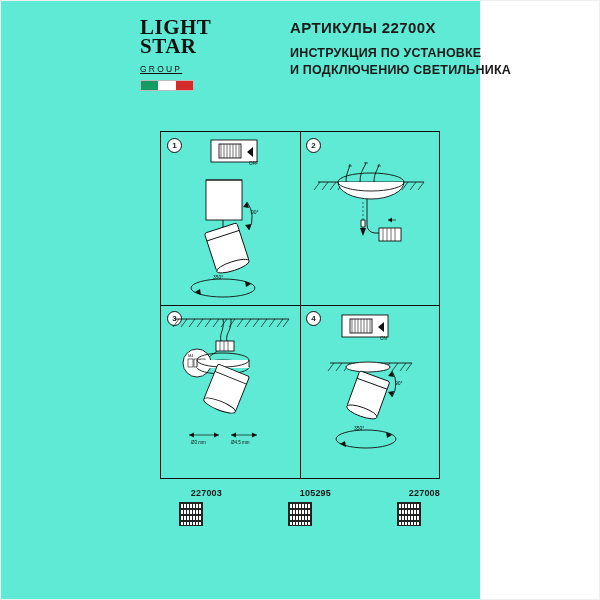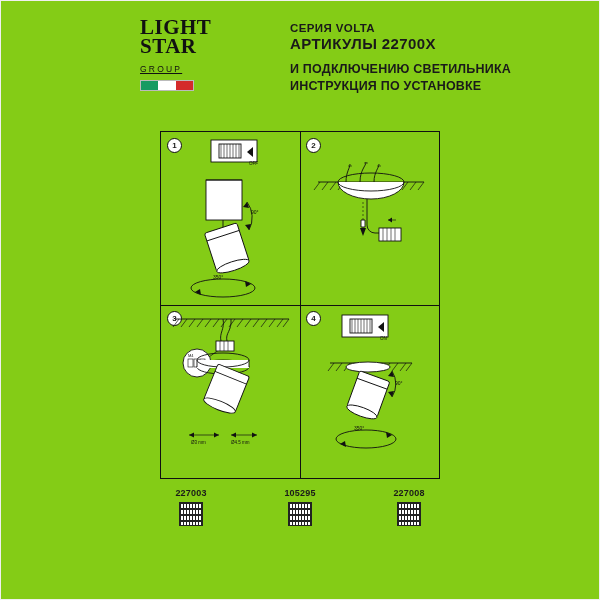--- a/index.html
+++ b/index.html
@@ -9,23 +9,23 @@
   }
   body {
     width: 600px;
     height: 600px;
     font-family: "Liberation Sans", sans-serif;
     color: #1a1a1a;
     overflow: hidden;
   }
   .page {
     position: relative;
-    width: 600px;
+    width: 480px;
     height: 600px;
-    background: #84cc16;
+    background: #5eead4;
   }
 
   
   .header {
     position: absolute;
     left: 140px;
     top: 18px;
     width: 330px;
     height: 80px;
   }
@@ -135,21 +135,21 @@
 
   
   .codes {
     position: absolute;
     left: 160px;
     top: 488px;
     width: 280px;
     display: flex;
     justify-content: space-between;
   }
-  .code-item { width: 62px; text-align: center; }
+  .code-item { width: 62px; text-align: right; }
   .code-label {
     font-size: 9px;
     font-weight: bold;
     letter-spacing: 0.2px;
     margin-bottom: 4px;
   }
   .qr {
     width: 24px;
     height: 24px;
     margin: 0 auto;
@@ -198,25 +198,24 @@
         <span class="logo-group">GROUP</span>
       </div>
       <div class="logo-flag">
         <i class="flag-g"></i>
           <i class="flag-w"></i>
           <i class="flag-r"></i>
       </div>
     </div>
 
     <div class="head-lines">
-      <div class="head-series">СЕРИЯ VOLTA</div>
       <div class="head-art">АРТИКУЛЫ 22700X</div>
       <div class="head-instr">
+        <div>ИНСТРУКЦИЯ ПО УСТАНОВКЕ</div>
         <div>И ПОДКЛЮЧЕНИЮ СВЕТИЛЬНИКА</div>
-        <div>ИНСТРУКЦИЯ ПО УСТАНОВКЕ</div>
       </div>
     </div>
   </div>
 
   <div class="grid">
 
     <div class="cell c1">
       <div class="step-num">1</div>
       <div class="svgwrap">
         <svg viewBox="0 0 140 174" width="140" height="174" xmlns="http://www.w3.org/2000/svg">

